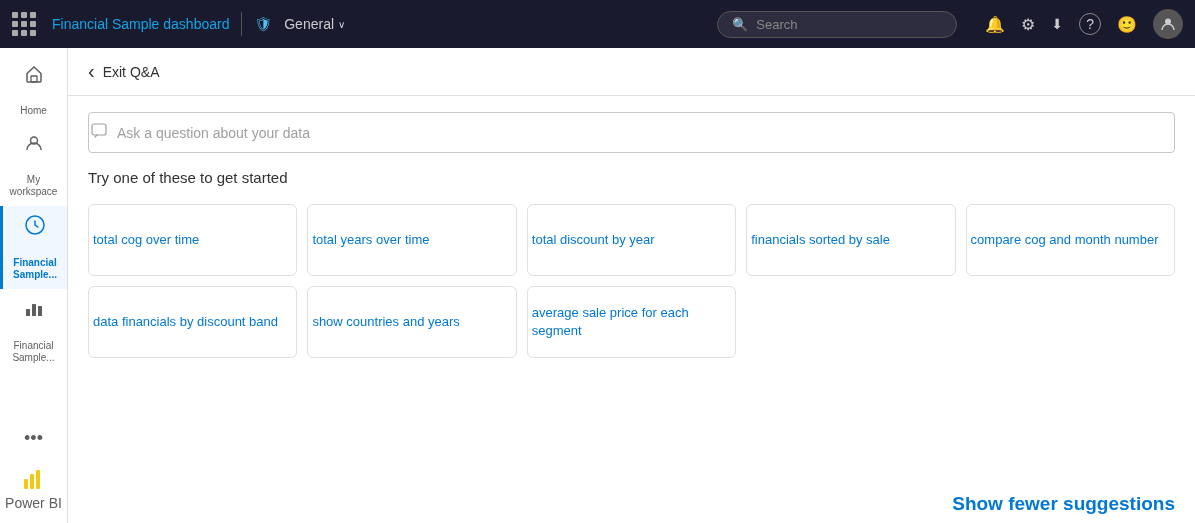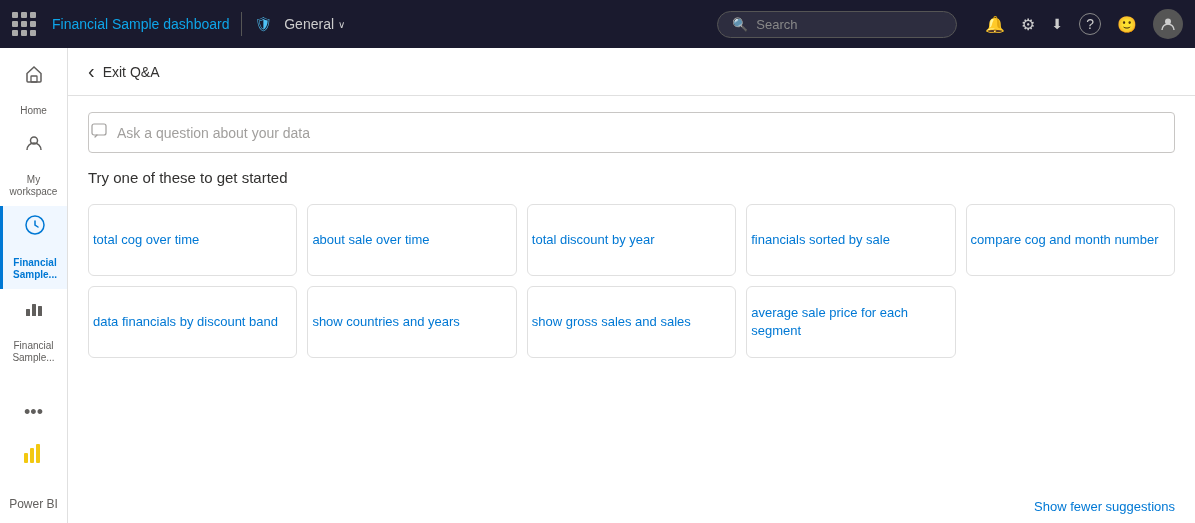--- a/index.html
+++ b/index.html
@@ -89,21 +89,21 @@
       font-size: 13px;
       color: #0078d4;
       min-height: 72px;
       display: flex;
       align-items: center;
       line-height: 1.4;
       transition: background 0.15s;
     }
 
     .show-fewer { text-align: right; padding: 4px 20px 8px; }
-    .show-fewer a { color: #0078d4; font-size: 13px; text-decoration: none; cursor: pointer; }
+    .show-fewer a { color: #0078d4; font-size: 19px; text-decoration: none; cursor: pointer; font-weight: bold; }
   </style>
 </head>
 <body>
 
 <div class="navbar">
   <div class="navbar-dots">
     <div class="navbar-dot"></div>
       <div class="navbar-dot"></div>
       <div class="navbar-dot"></div>
     <div class="navbar-dot"></div>
@@ -186,21 +186,21 @@
     <div class="sidebar-spacer"></div>
 
     <div class="sidebar-bottom">
       <span class="sidebar-more">•••</span>
       <div style="display:flex;flex-direction:column;align-items:center;gap:2px;cursor:pointer;">
         <svg width="28" height="28" viewBox="0 0 28 28" fill="none">
           <rect x="4" y="14" width="4" height="10" rx="1" fill="#f2c811"></rect>
           <rect x="10" y="9" width="4" height="15" rx="1" fill="#f2c811"></rect>
           <rect x="16" y="5" width="4" height="19" rx="1" fill="#f2c811"></rect>
         </svg>
-        <span style="font-size:12px;color:#605e5c;margin-top:28px;">Power BI</span>
+        <span style="font-size:14px;color:#605e5c;">Power BI</span>
       </div>
     </div>
   </div>
 
   <div class="content">
 
     <div class="exit-bar">
       <span class="exit-back" style="font-size:20px; font-weight:300; color:#323130;">‹</span>
       <span class="exit-label">Exit Q&amp;A</span>
     </div>
@@ -218,40 +218,37 @@
     </div>
 
     <div class="suggestions-wrap">
       <div class="suggestions-title">Try one of these to get started</div>
       <div class="suggestions-grid">
 
         <div class="suggestion-card">
           <span>total cog over time</span>
         </div>
         <div class="suggestion-card">
-          <span>about sale over time</span>
+          <span>total years over time</span>
         </div>
         <div class="suggestion-card">
           <span>total discount by year</span>
         </div>
         <div class="suggestion-card">
           <span>financials sorted by sale</span>
         </div>
 
         <div class="suggestion-card">
           <span>compare cog and month number</span>
         </div>
         <div class="suggestion-card">
           <span>data financials by discount band</span>
         </div>
         <div class="suggestion-card">
           <span>show countries and years</span>
-        </div>
-        <div class="suggestion-card">
-          <span>show gross sales and sales</span>
         </div>
         <div class="suggestion-card">
           <span>average sale price for each segment</span>
         </div>
       </div>
     </div>
 
     <div class="show-fewer">
       <a>Show fewer suggestions</a>
     </div>

